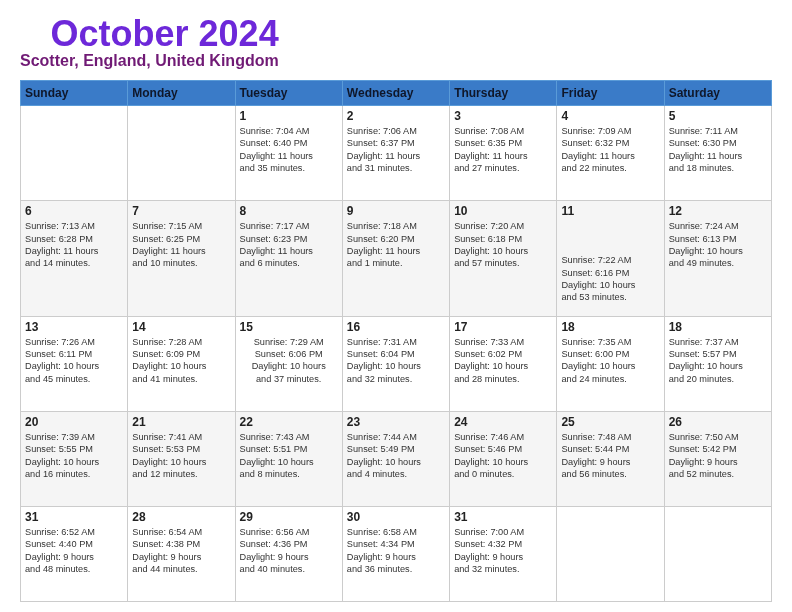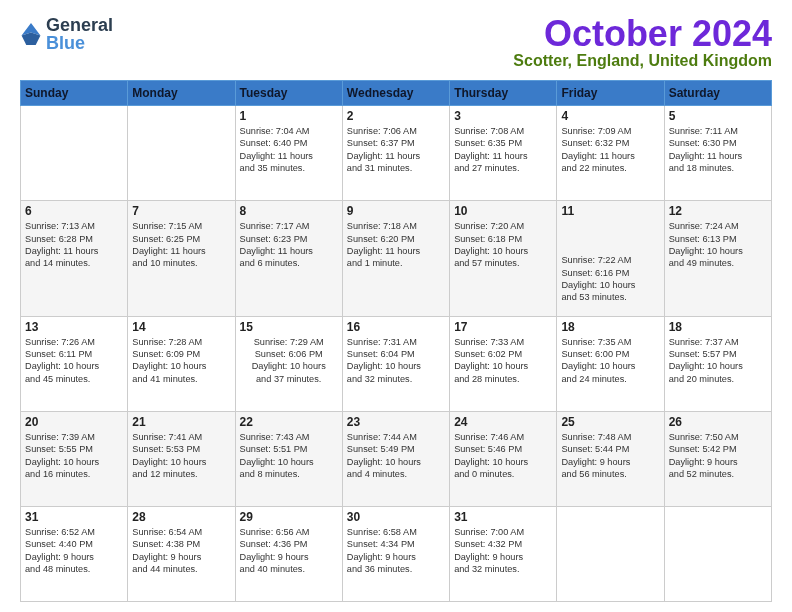--- a/index.html
+++ b/index.html
@@ -52,21 +52,21 @@
       text-align: right;
     }
     .month-title {
       font-size: 36px;
       font-weight: bold;
       color: #6d28d9;
       line-height: 1;
     }
     .location {
       font-size: 16px;
-      color: #4d7c0f;
+      color: #701a75;
       font-weight: bold;
     }
     .calendar {
       flex: 1;
       border: 1px solid #ccc;
       border-collapse: collapse;
       width: 100%;
       table-layout: fixed;
     }
     .calendar th {
@@ -104,30 +104,20 @@
     }
     .empty-cell {
       background: #fff !important;
     }
   </style>
 </head>
 <body>
 
 <div class="page">
   <div class="header">
-    <div class="logo">
-      <svg class="logo-icon" width="28" height="32" viewBox="0 0 28 32">
-        <polygon points="14,2 26,18 14,14 2,18" fill="#3a7bc8"></polygon>
-        <polygon points="14,14 26,18 20,30 8,30 2,18" fill="#2c5f9e"></polygon>
-      </svg>
-      <div class="logo-text">
-        <span class="logo-general">General</span>
-        <span class="logo-blue">Blue</span>
-      </div>
-    </div>
     <div class="header-right">
       <div class="month-title">October 2024</div>
       <div class="location">Scotter, England, United Kingdom</div>
     </div>
   </div>
 
   <table class="calendar">
     <thead>
       <tr>
       <th>Sunday</th>

